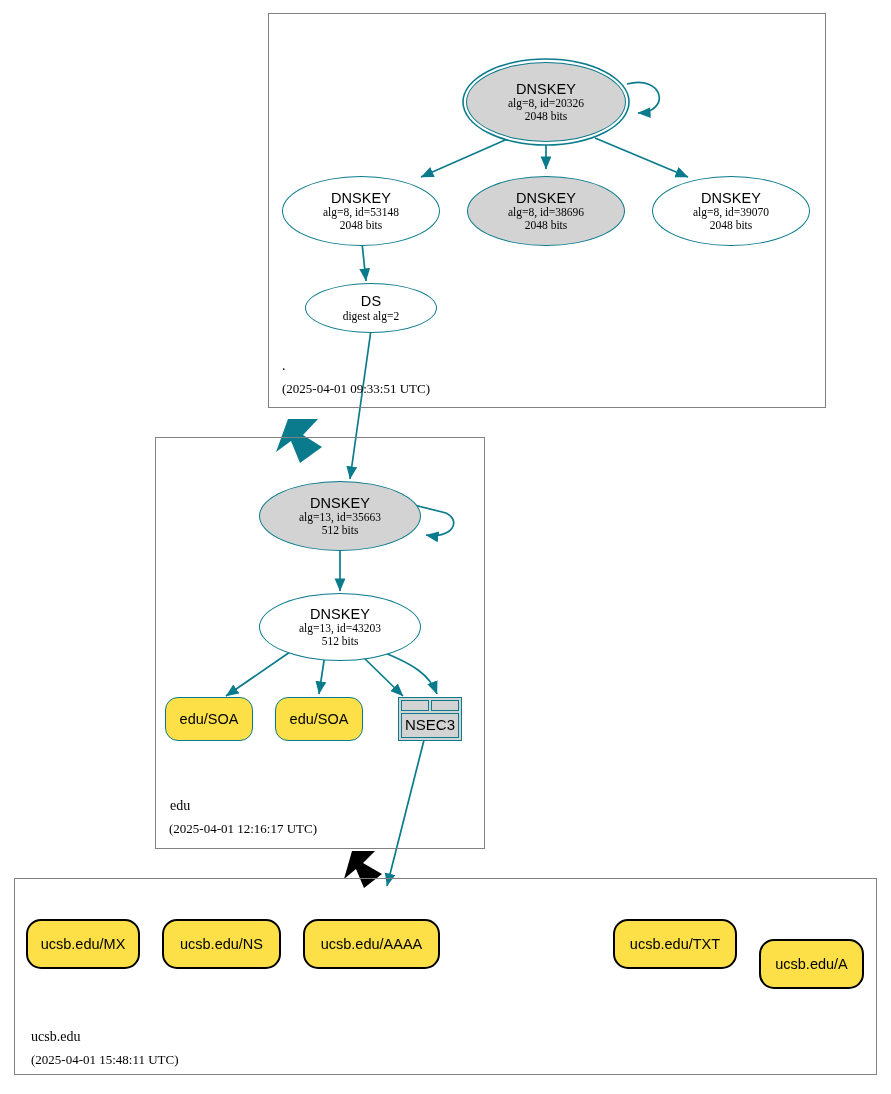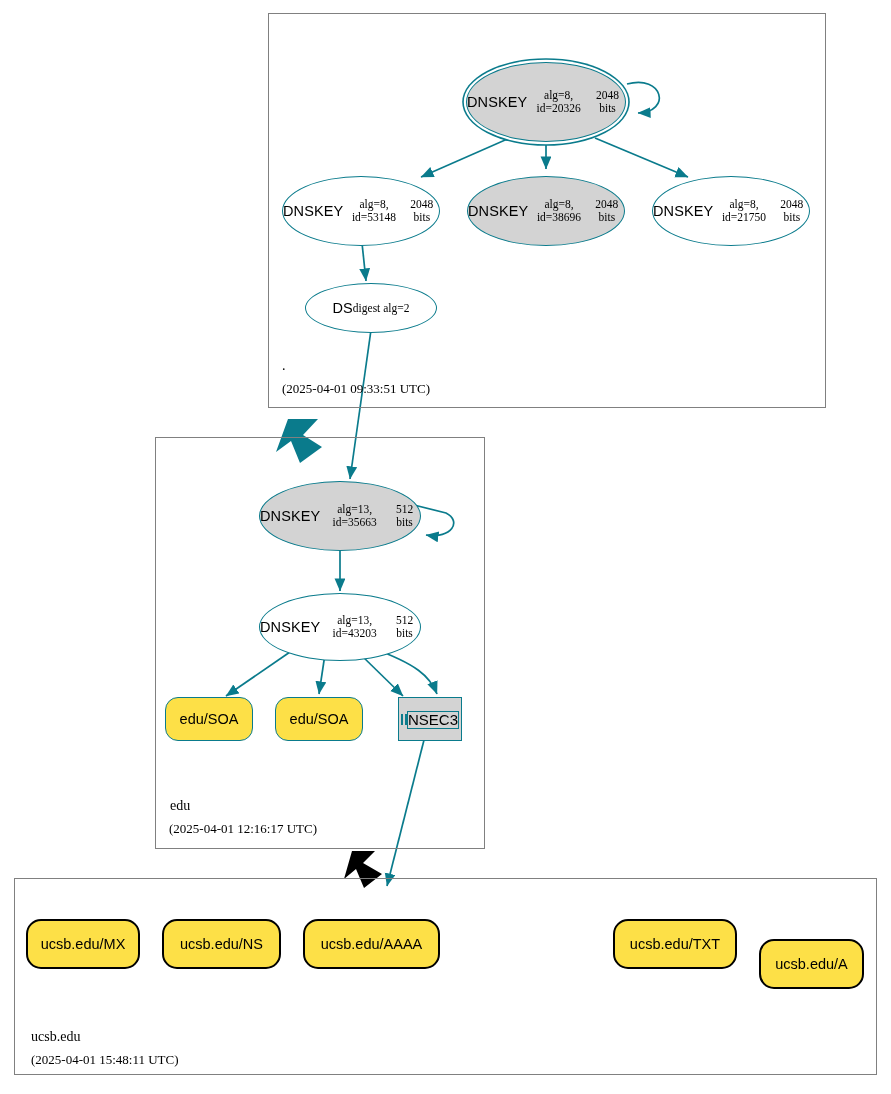--- a/index.html
+++ b/index.html
@@ -38,21 +38,21 @@
     white-space: nowrap;
   }
   .zone-name  { font-size: 14px; }
   .zone-stamp { font-size: 13px; }
 
   
   .node {
     position: absolute;
     box-sizing: border-box;
     display: flex;
-    flex-direction: row;
+    flex-direction: column;
     align-items: center;
     justify-content: center;
     text-align: center;
     color: #000000;
     line-height: 1.12;
   }
   .ellipse {
     border-radius: 50%;
     border: 1.6px solid #0a7b8c;
     background: #ffffff;
@@ -74,21 +74,21 @@
   .rrset.black {
     border: 2.2px solid #000000;
     border-radius: 15px;
   }
 
   
   .nsec3 {
     border: 1.8px solid #0a7b8c;
     background: #d3d3d3;
     display: flex;
-    flex-direction: row;
+    flex-direction: column;
     padding: 2px;
     justify-content: flex-start;
   }
   .nsec3-top {
     display: flex;
     width: 100%;
     height: 11px;
     gap: 2px;
   }
   .nsec3-cell {
@@ -175,21 +175,21 @@
   </div>
 
   <div class="node ellipse filled" style="left:467px; top:176px; width:158px; height:70px;">
     <div class="t-main">DNSKEY</div>
     <div class="t-sub">alg=8, id=38696</div>
     <div class="t-sub">2048 bits</div>
   </div>
 
   <div class="node ellipse" style="left:652px; top:176px; width:158px; height:70px;">
     <div class="t-main">DNSKEY</div>
-    <div class="t-sub">alg=8, id=21750</div>
+    <div class="t-sub">alg=8, id=39070</div>
     <div class="t-sub">2048 bits</div>
   </div>
 
   <div class="node ellipse" style="left:305px; top:283px; width:132px; height:50px;">
     <div class="t-main">DS</div>
     <div class="t-sub">digest alg=2</div>
   </div>
 
   <div class="zone-label zone-name" style="left:282px; top:358px;">.</div>
   <div class="zone-label zone-stamp" style="left:282px; top:381px;">(2025-04-01 09:33:51 UTC)</div>

